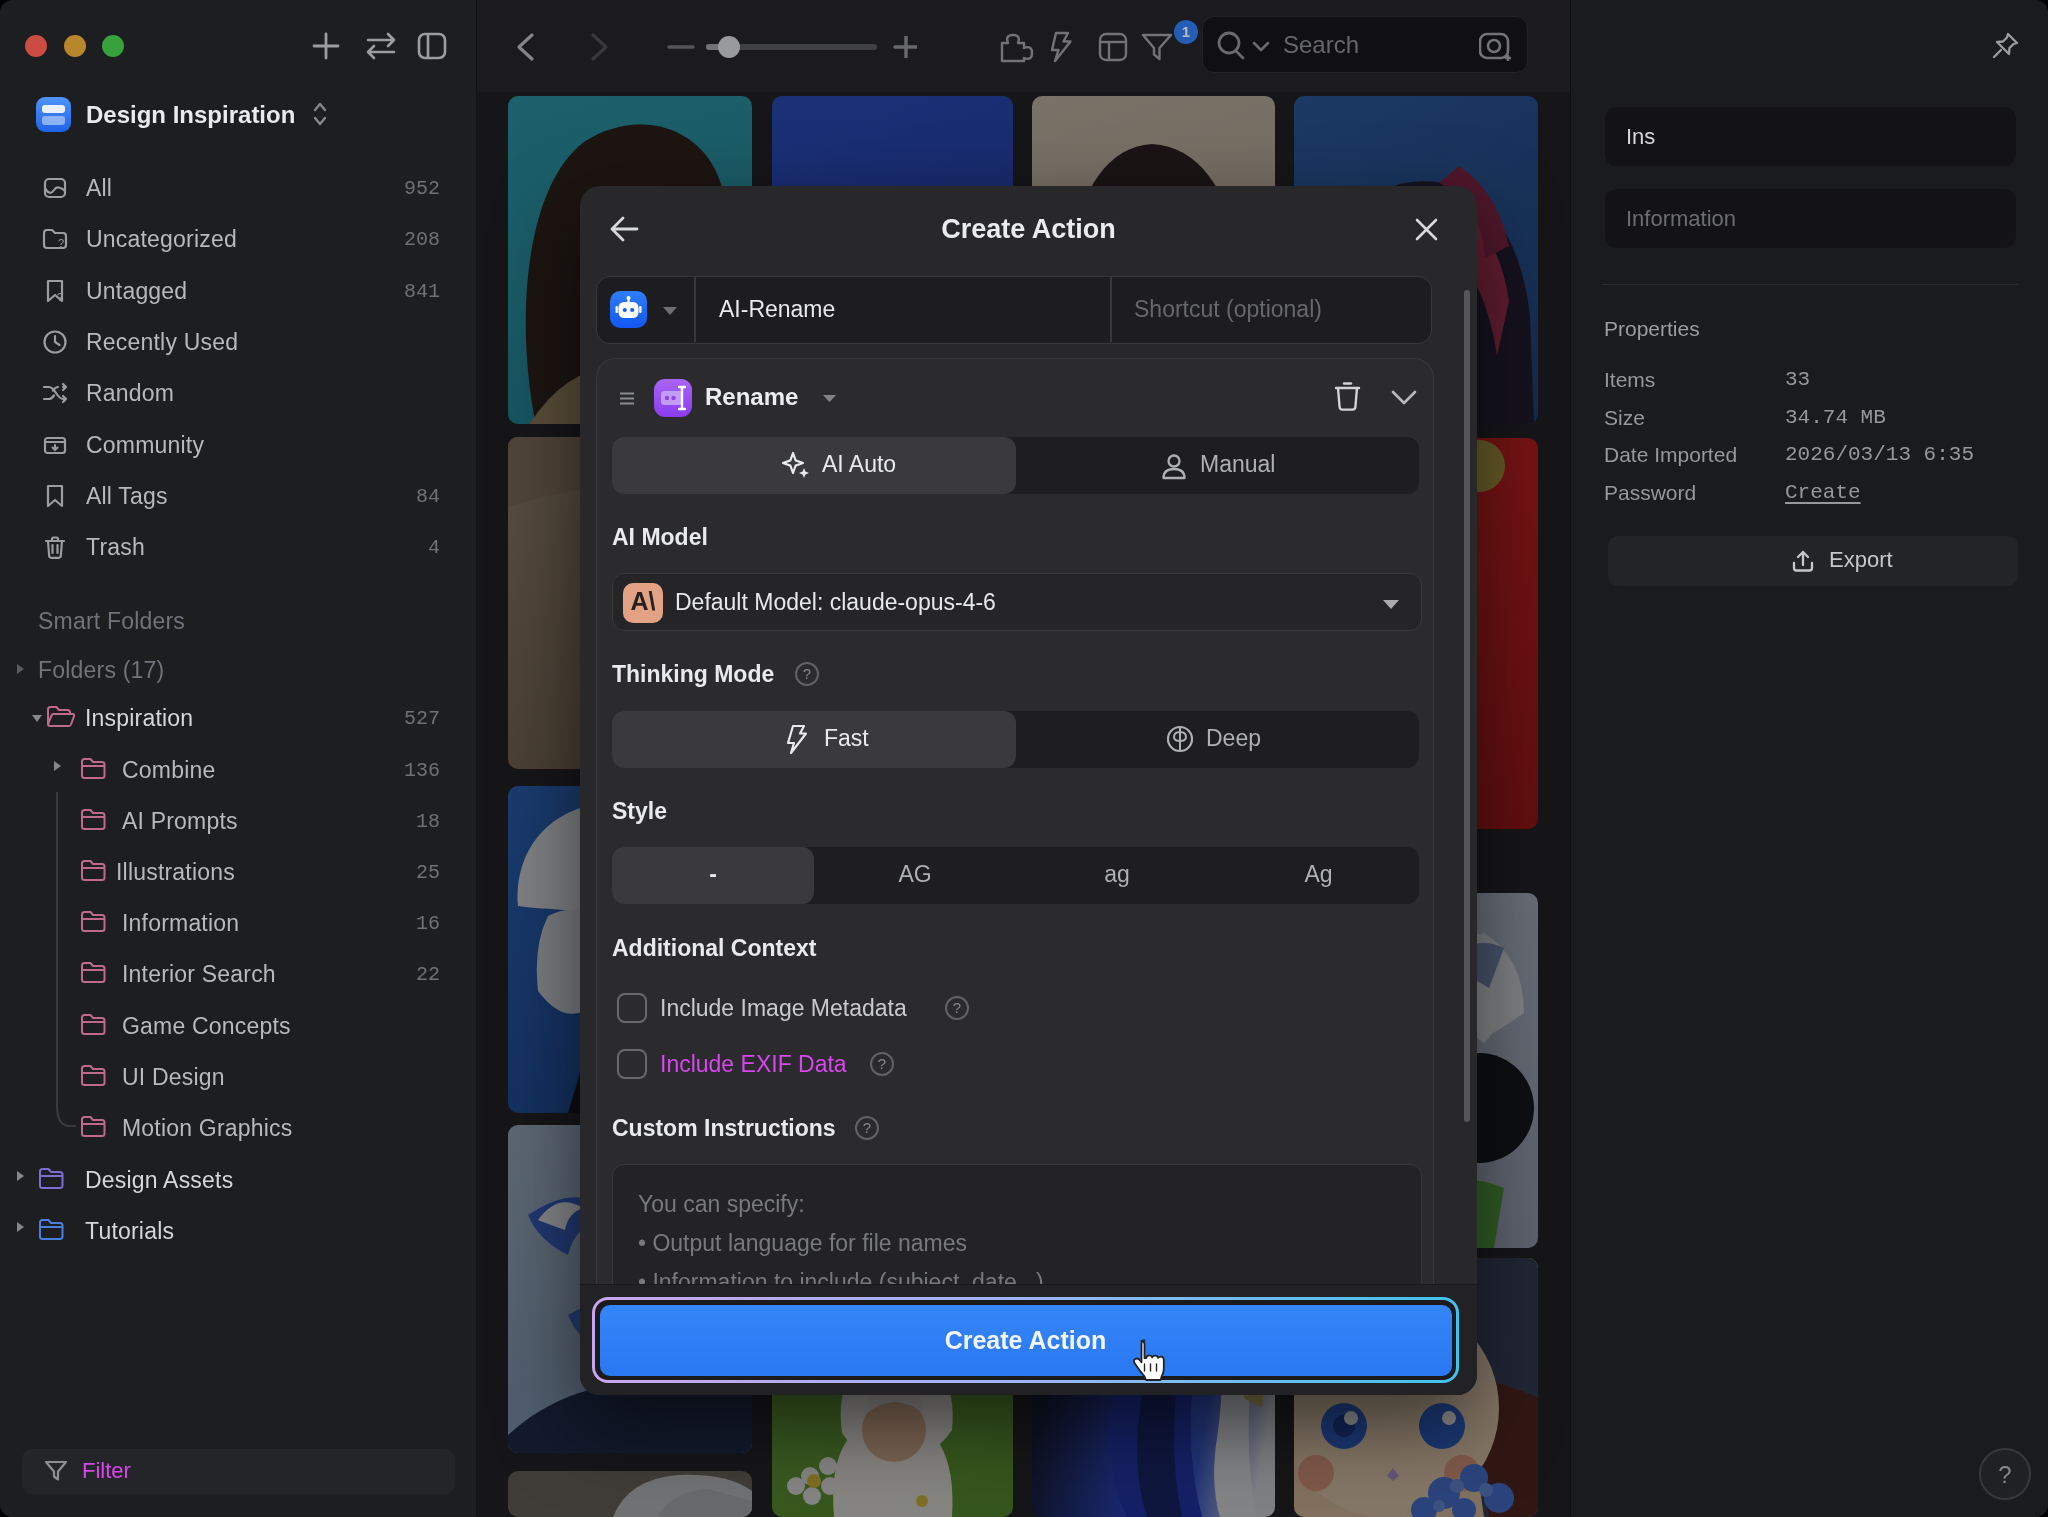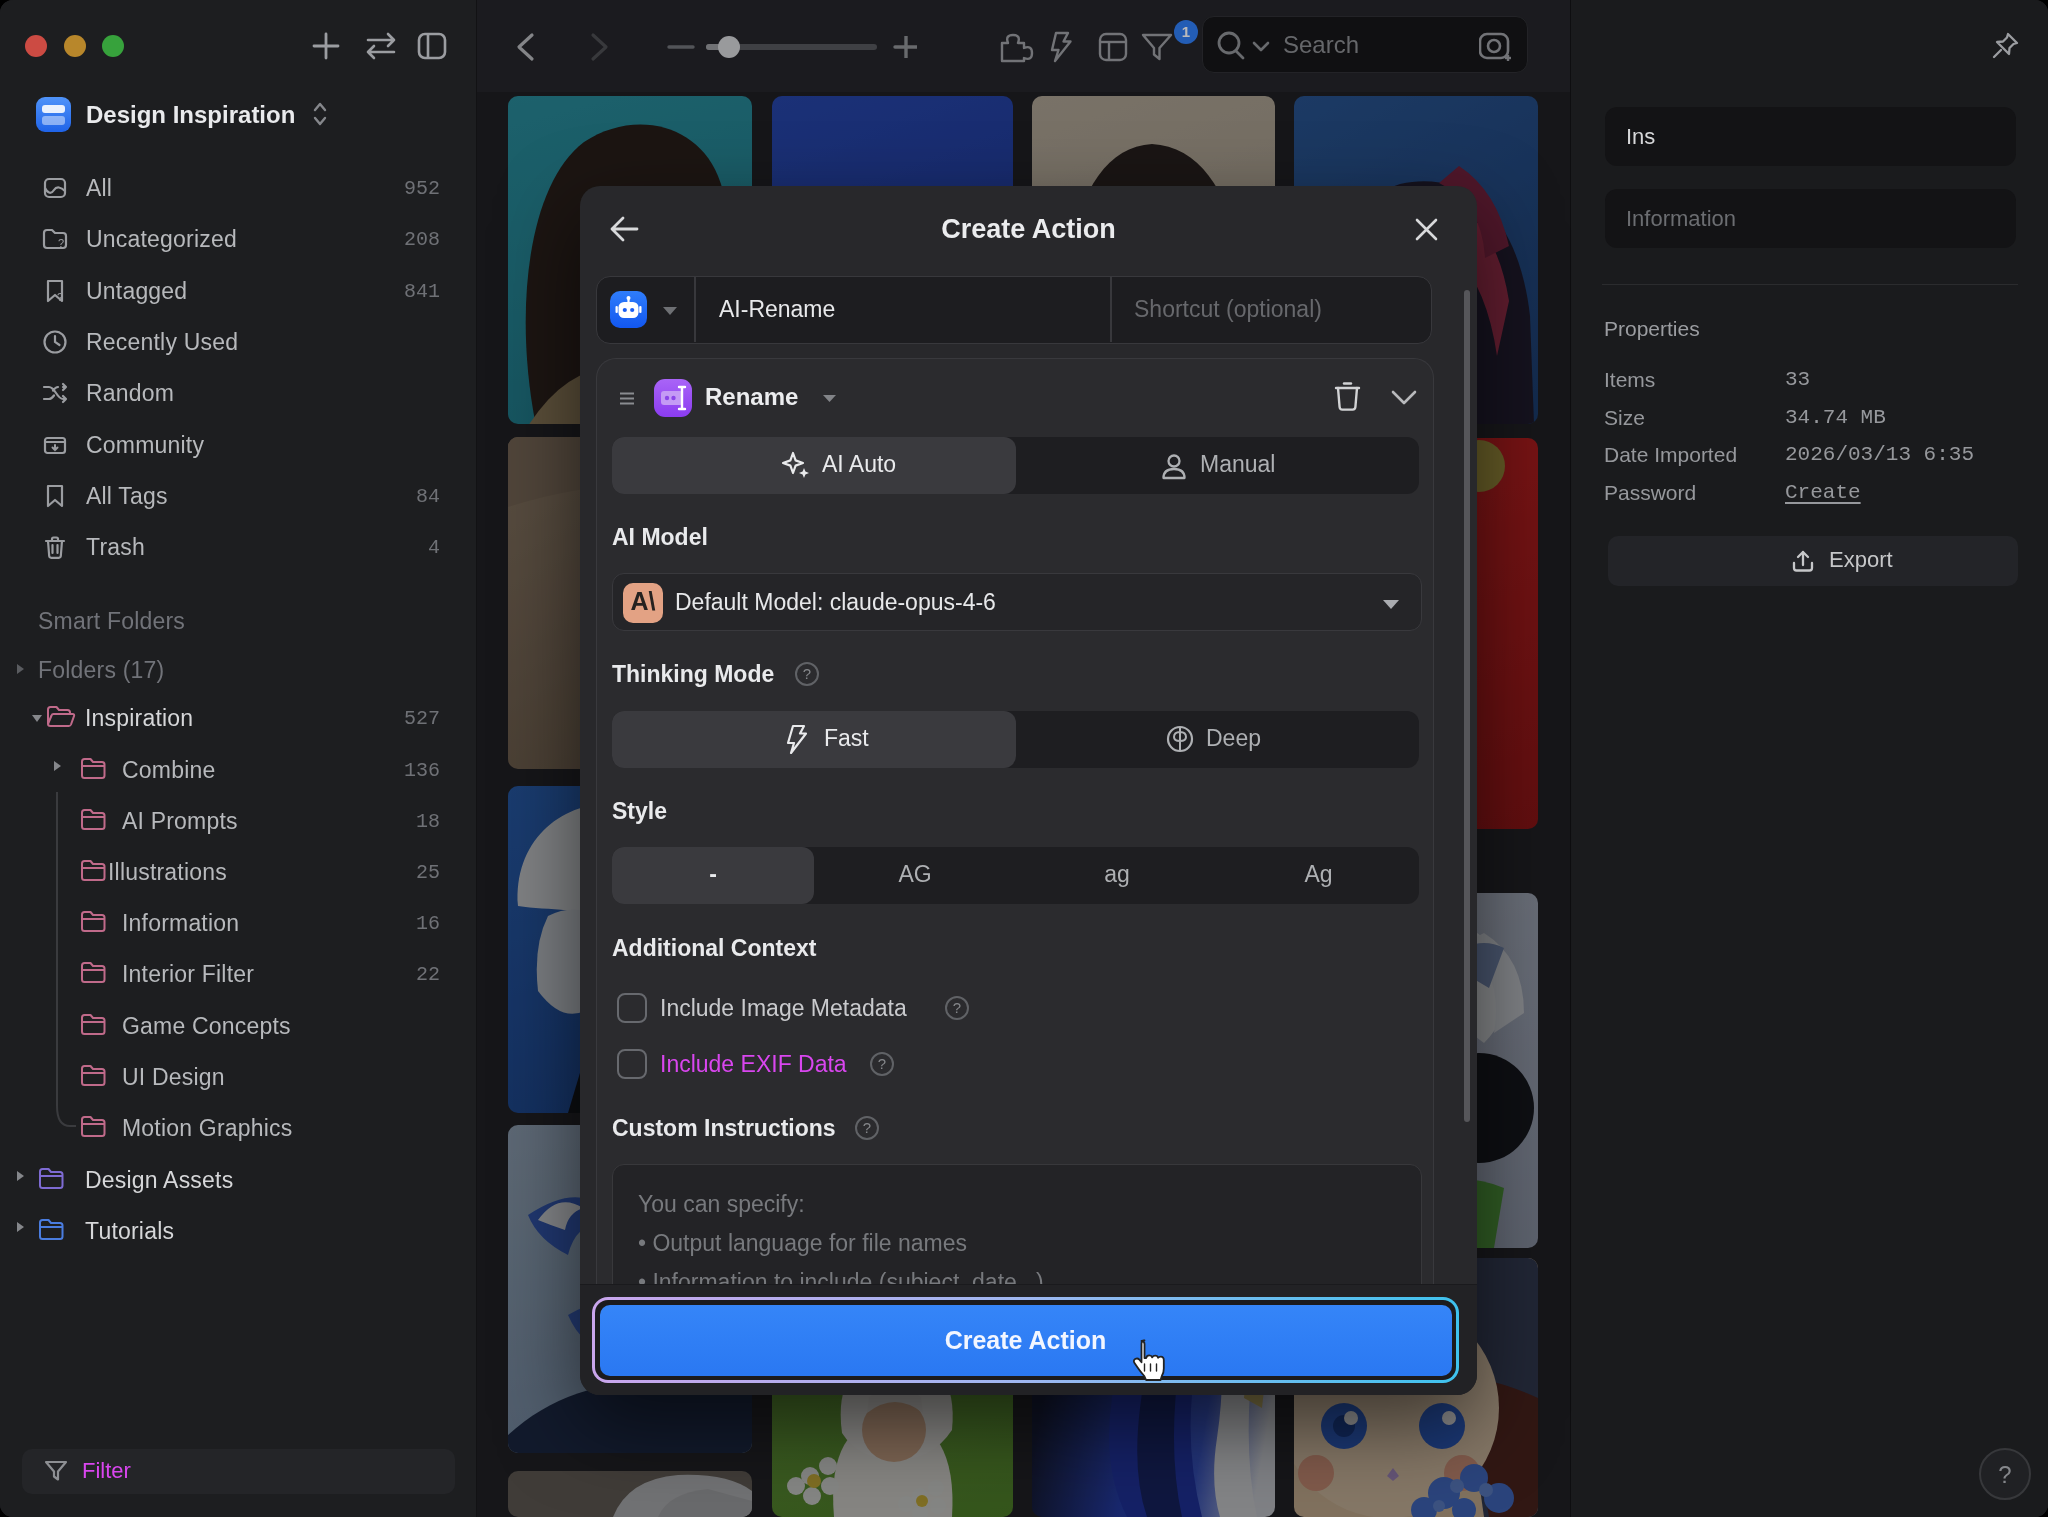--- a/index.html
+++ b/index.html
@@ -337,35 +337,35 @@
       <svg class="abs" style="left:80px;top:12px;" width="27" height="25" viewBox="0 0 27 25">
           <path d="M2 5.5 q0 -2.5 2.5 -2.5 h6 l2.5 3 h9 q2.5 0 2.5 2.5 v11 q0 2.5 -2.5 2.5 h-17.5 q-2.5 0 -2.5 -2.5 Z M2 10 h22.5" stroke="#c06a8a" stroke-width="2" fill="none" stroke-linejoin="round"></path>
         </svg>
       <span class="lb" style="left:122px;">AI Prompts</span>
         <span class="ct">18</span>
     </div>
     <div class="srow" style="top:846px;">
       <svg class="abs" style="left:80px;top:12px;" width="27" height="25" viewBox="0 0 27 25">
           <path d="M2 5.5 q0 -2.5 2.5 -2.5 h6 l2.5 3 h9 q2.5 0 2.5 2.5 v11 q0 2.5 -2.5 2.5 h-17.5 q-2.5 0 -2.5 -2.5 Z M2 10 h22.5" stroke="#c06a8a" stroke-width="2" fill="none" stroke-linejoin="round"></path>
         </svg>
-      <span class="lb" style="left:108px;">Illustrations</span>
+      <span class="lb" style="left:116px;">Illustrations</span>
         <span class="ct">25</span>
     </div>
     <div class="srow" style="top:897px;">
       <svg class="abs" style="left:80px;top:12px;" width="27" height="25" viewBox="0 0 27 25">
           <path d="M2 5.5 q0 -2.5 2.5 -2.5 h6 l2.5 3 h9 q2.5 0 2.5 2.5 v11 q0 2.5 -2.5 2.5 h-17.5 q-2.5 0 -2.5 -2.5 Z M2 10 h22.5" stroke="#c06a8a" stroke-width="2" fill="none" stroke-linejoin="round"></path>
         </svg>
       <span class="lb" style="left:122px;">Information</span>
         <span class="ct">16</span>
     </div>
     <div class="srow" style="top:948px;">
       <svg class="abs" style="left:80px;top:12px;" width="27" height="25" viewBox="0 0 27 25">
           <path d="M2 5.5 q0 -2.5 2.5 -2.5 h6 l2.5 3 h9 q2.5 0 2.5 2.5 v11 q0 2.5 -2.5 2.5 h-17.5 q-2.5 0 -2.5 -2.5 Z M2 10 h22.5" stroke="#c06a8a" stroke-width="2" fill="none" stroke-linejoin="round"></path>
         </svg>
-      <span class="lb" style="left:122px;">Interior Filter</span>
+      <span class="lb" style="left:122px;">Interior Search</span>
         <span class="ct">22</span>
     </div>
     <div class="srow" style="top:1000px;">
       <svg class="abs" style="left:80px;top:12px;" width="27" height="25" viewBox="0 0 27 25">
           <path d="M2 5.5 q0 -2.5 2.5 -2.5 h6 l2.5 3 h9 q2.5 0 2.5 2.5 v11 q0 2.5 -2.5 2.5 h-17.5 q-2.5 0 -2.5 -2.5 Z M2 10 h22.5" stroke="#c06a8a" stroke-width="2" fill="none" stroke-linejoin="round"></path>
         </svg>
       <span class="lb" style="left:122px;">Game Concepts</span>
     </div>
     <div class="srow" style="top:1051px;">
       <svg class="abs" style="left:80px;top:12px;" width="27" height="25" viewBox="0 0 27 25">

